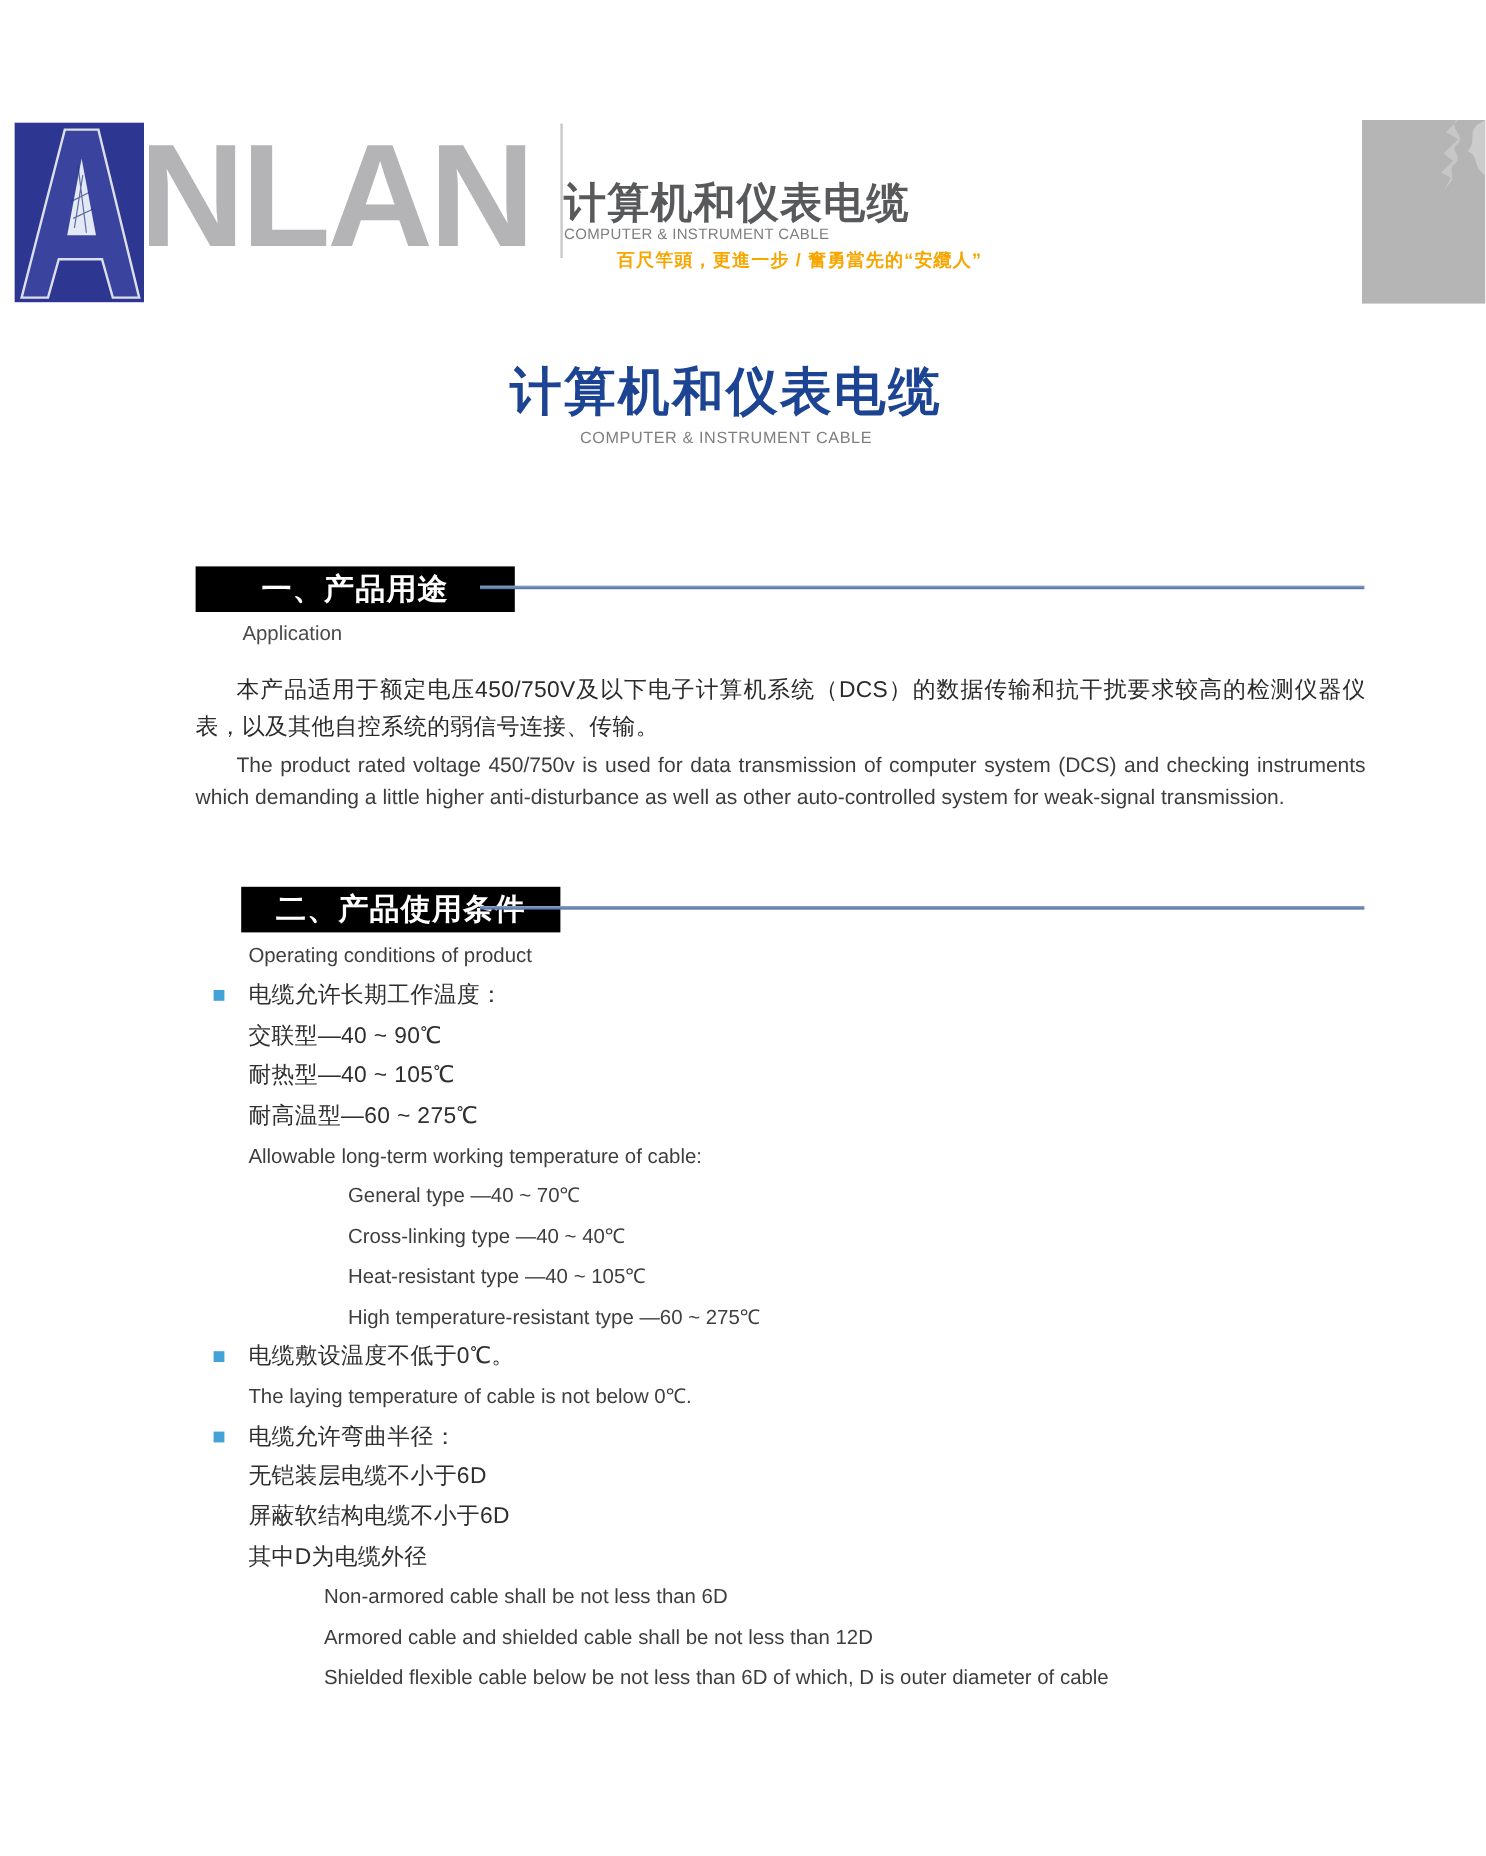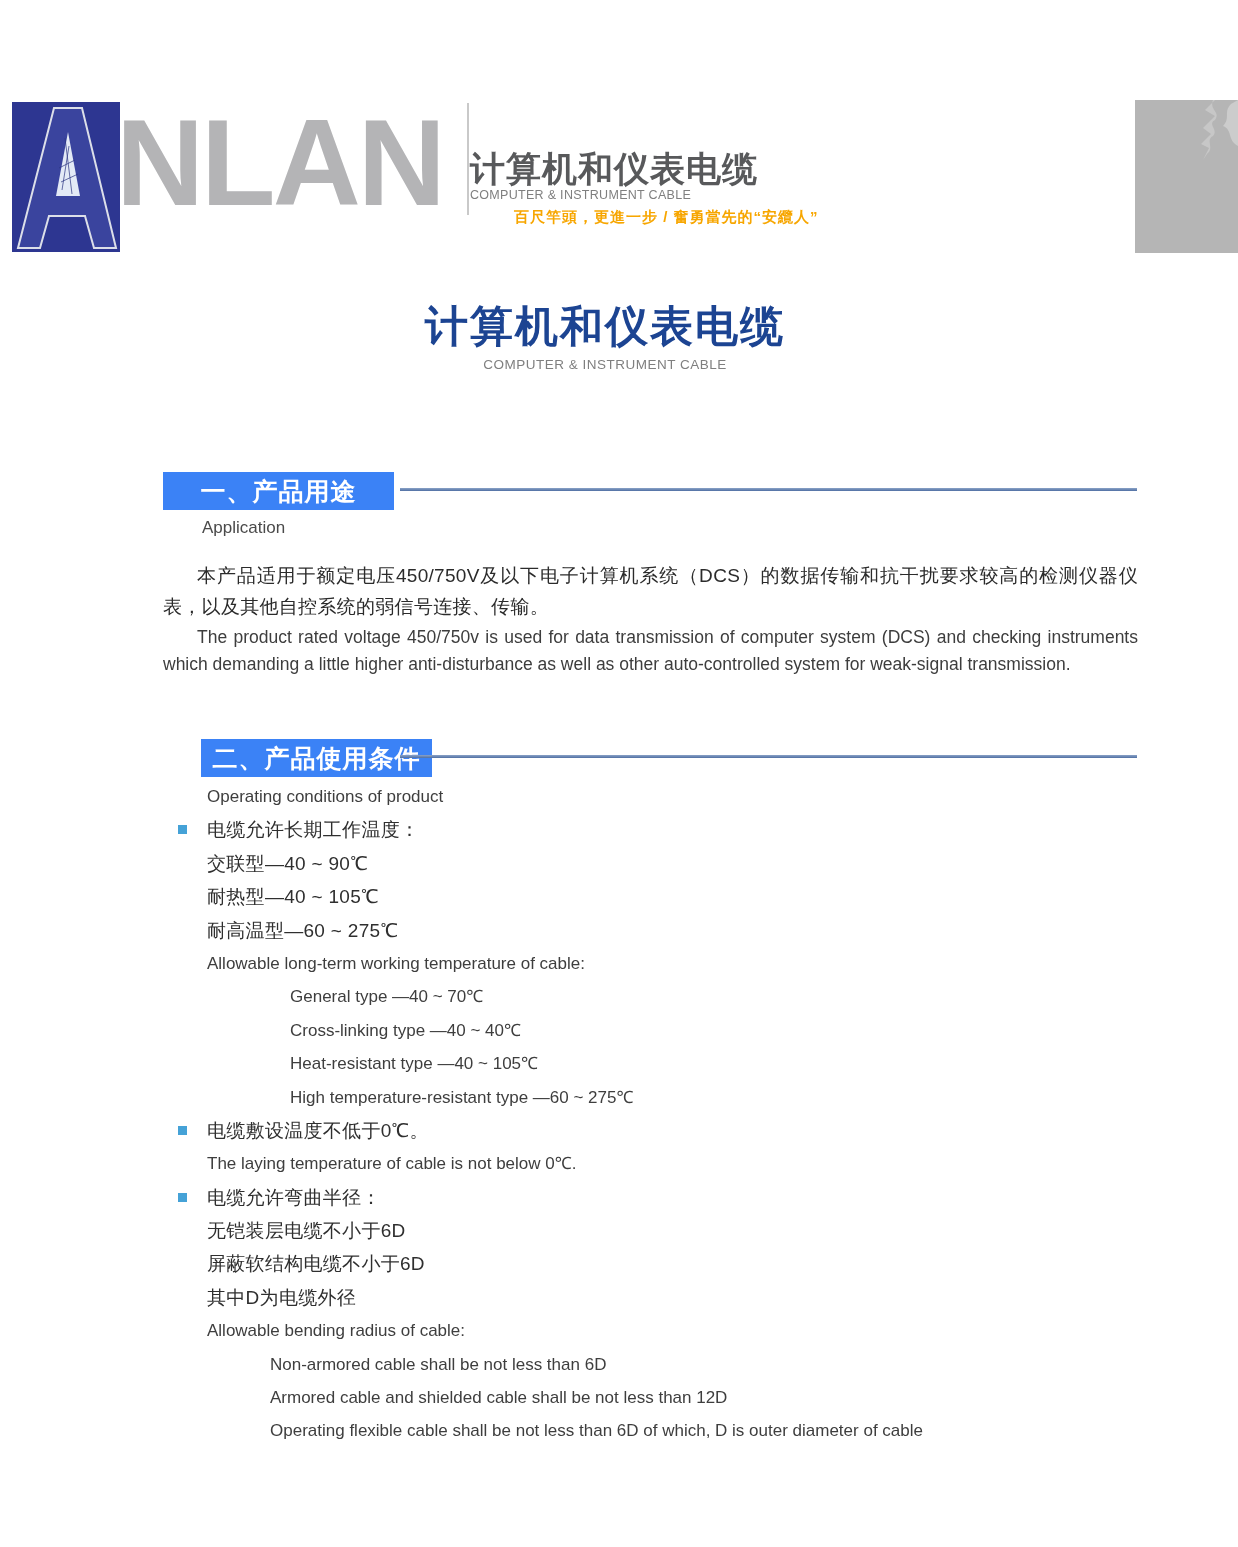--- a/index.html
+++ b/index.html
@@ -17,21 +17,21 @@
   .hdr-tagline { position:absolute; left:480px; top:208px; font-size:15px; font-weight:bold; color:#f7a600; letter-spacing:1px;margin-left:34px; }
   .hdr-photo { position:absolute; left:1135px; top:100px; width:103px; height:153px; background:#b5b5b5; overflow:hidden; }
 
   
   .doc-title { position:absolute; left:0; top:298px; width:1210px; text-align:center;
                font-size:43px; font-weight:bold; color:#1c4492; letter-spacing:2px; }
   .doc-sub   { position:absolute; left:0; top:357px; width:1210px; text-align:center;
                font-size:13.5px; color:#7f7f7f; letter-spacing:.5px; }
 
   
-  .sec-bar { position:absolute; left:163px; width:231px; height:38px; background:#3b82f6;
+  .sec-bar { position:absolute; left:163px; width:266px; height:38px; background:#000000;
              color:#fff; font-size:25px; font-weight:bold; text-align:center; line-height:38px; letter-spacing:1px; }
   .sec-bar.s1 { top:472px; }
   .sec-bar.s2 { top:739px;margin-left:38px; }
   .sec-rule { position:absolute; left:400px; width:737px; height:3px;
               background:linear-gradient(#8ba3c7,#4f6fa3); }
   .sec-rule.r1 { top:488px; }
   .sec-rule.r2 { top:755px; }
   .sec-en-label { position:absolute; font-size:17px; color:#4a4a4a; }
   .app-label { left:202px; top:518px; }
 
@@ -109,19 +109,18 @@
     </div>
     <div class="row en">The laying temperature of cable is not below 0℃.</div>
 
     <div class="row">
       <span class="sq"></span>
       <span>电缆允许弯曲半径：</span>
     </div>
     <div class="row">无铠装层电缆不小于6D</div>
     <div class="row">屏蔽软结构电缆不小于6D</div>
     <div class="row">其中D为电缆外径</div>
-    <div class="row en">Allowable bending radius of cable:</div>
     <div class="row en ind-b">Non-armored cable shall be not less than 6D</div>
     <div class="row en ind-b">Armored cable and shielded cable shall be not less than 12D</div>
-    <div class="row en ind-b">Operating flexible cable shall be not less than 6D of which, D is outer diameter of cable</div>
+    <div class="row en ind-b">Shielded flexible cable below be not less than 6D of which, D is outer diameter of cable</div>
   </div>
 
 </div>
 
 </body></html>

